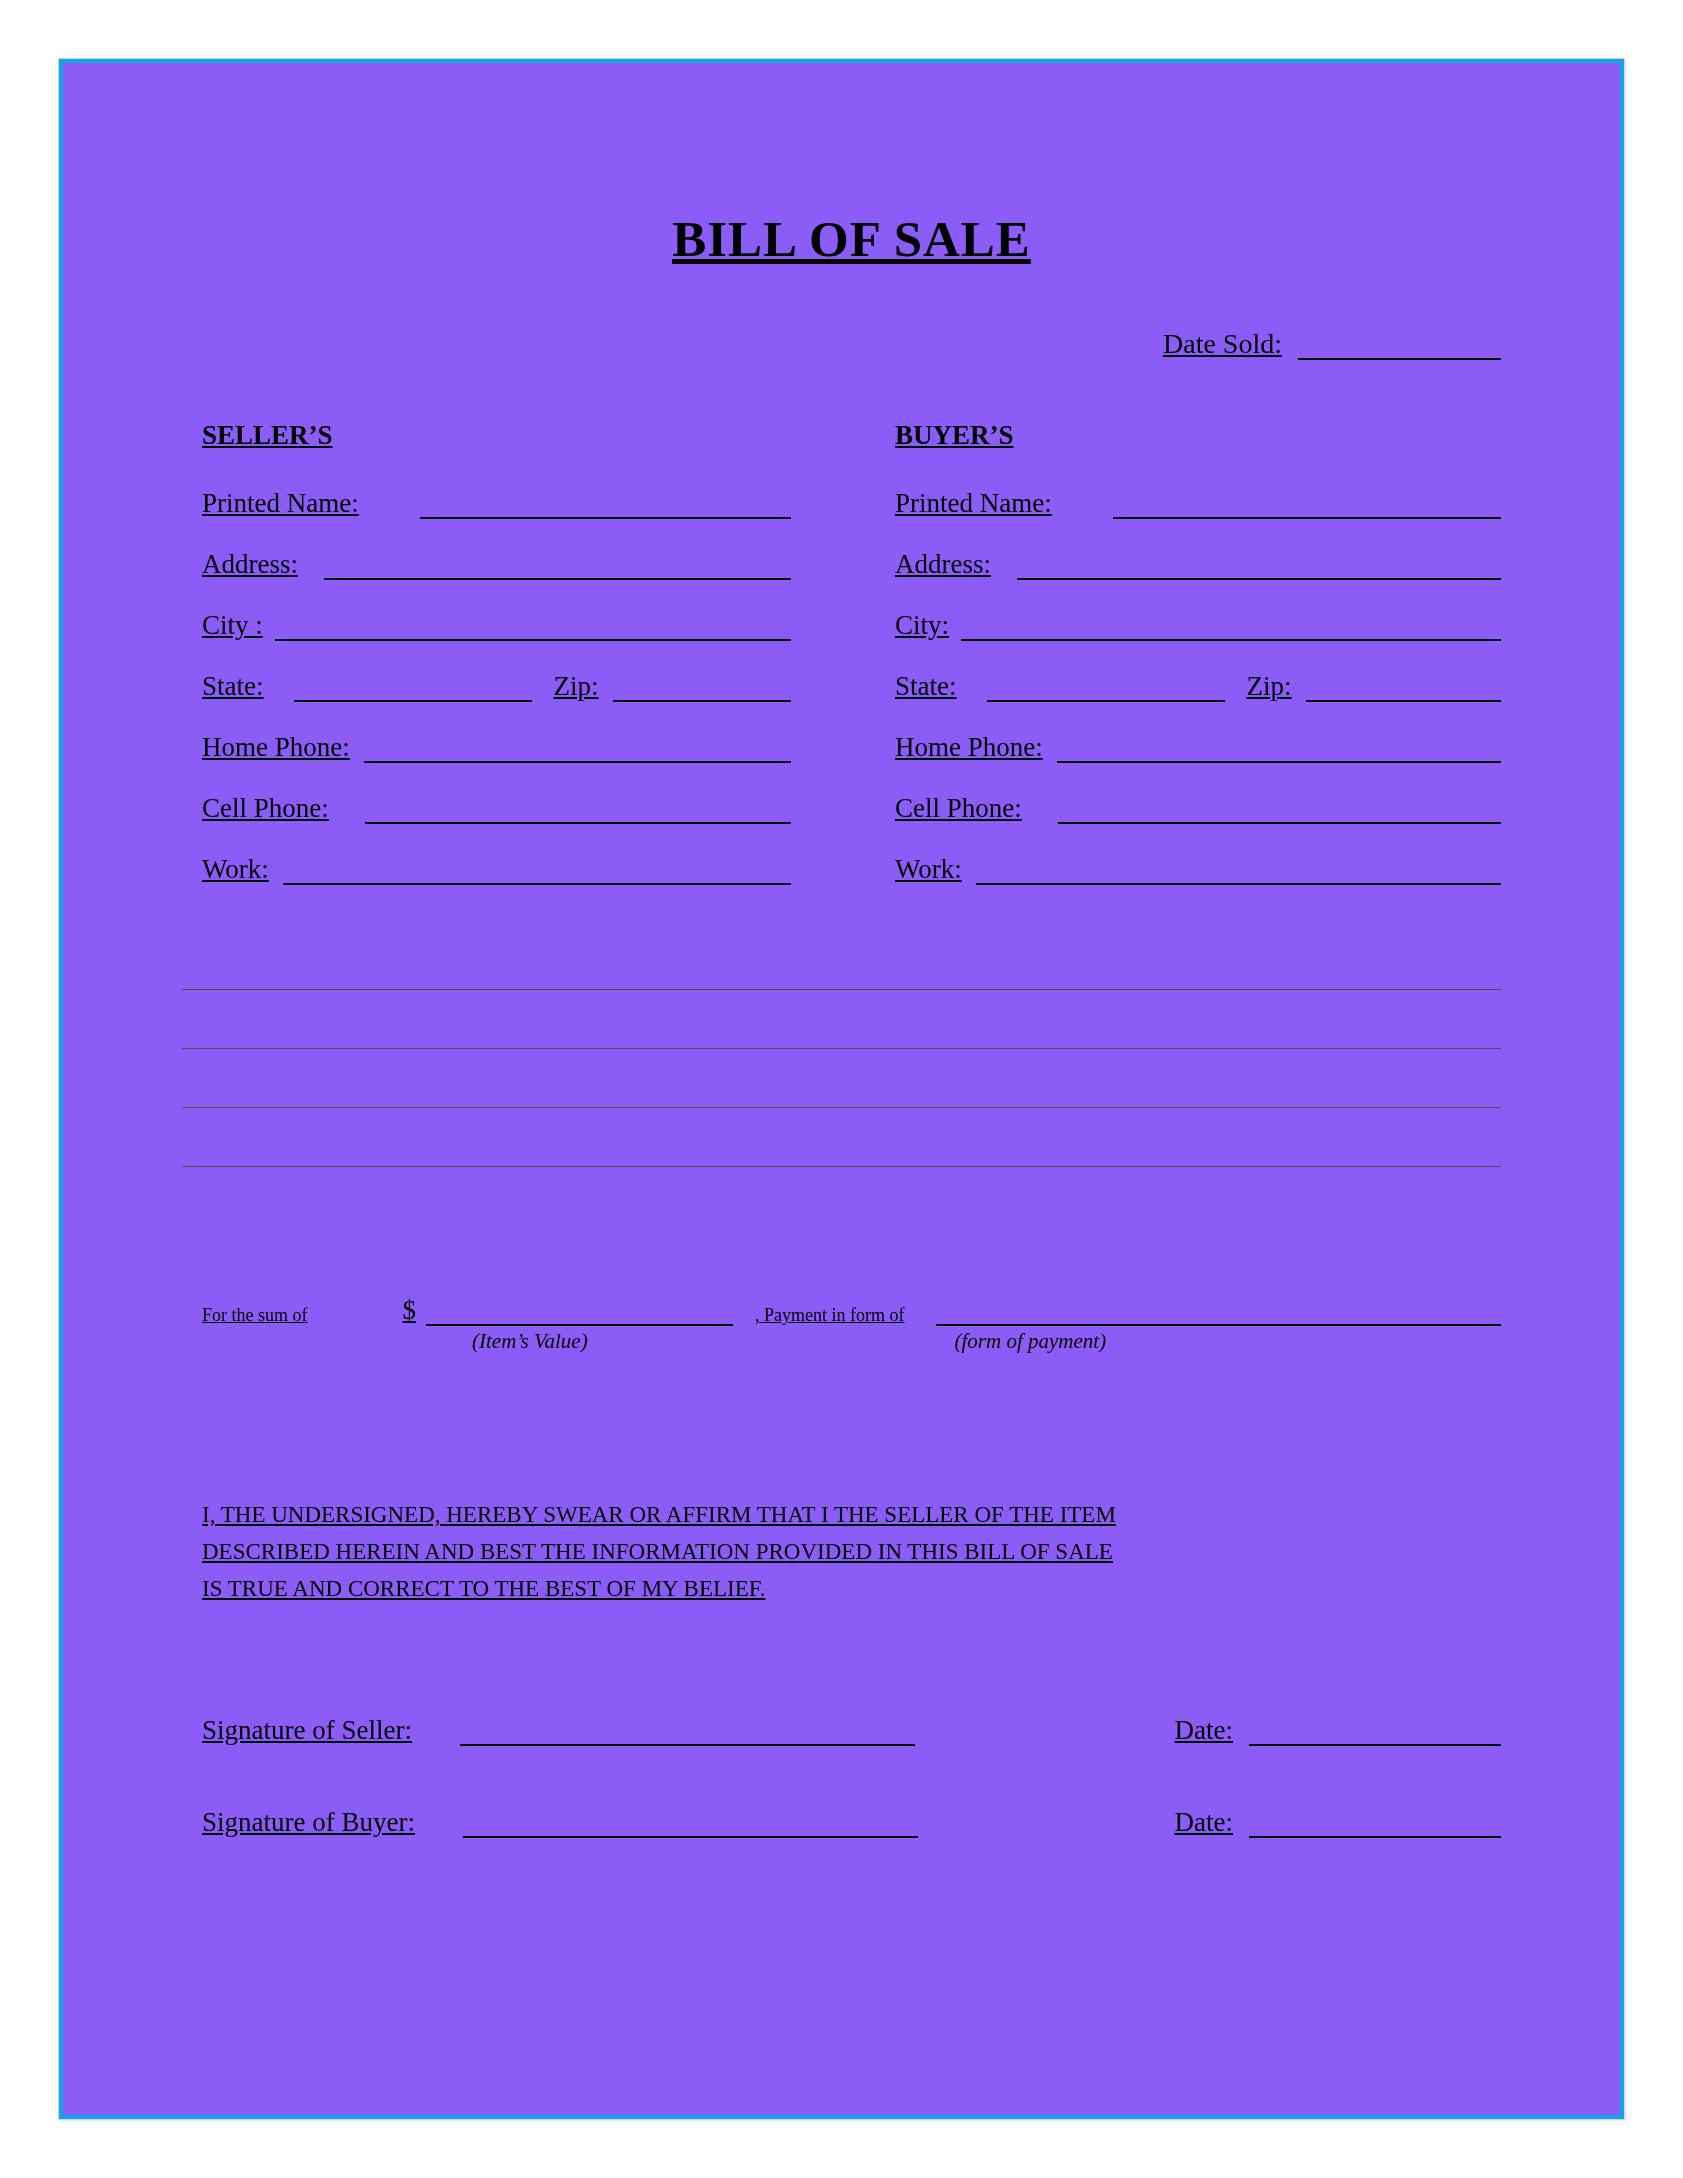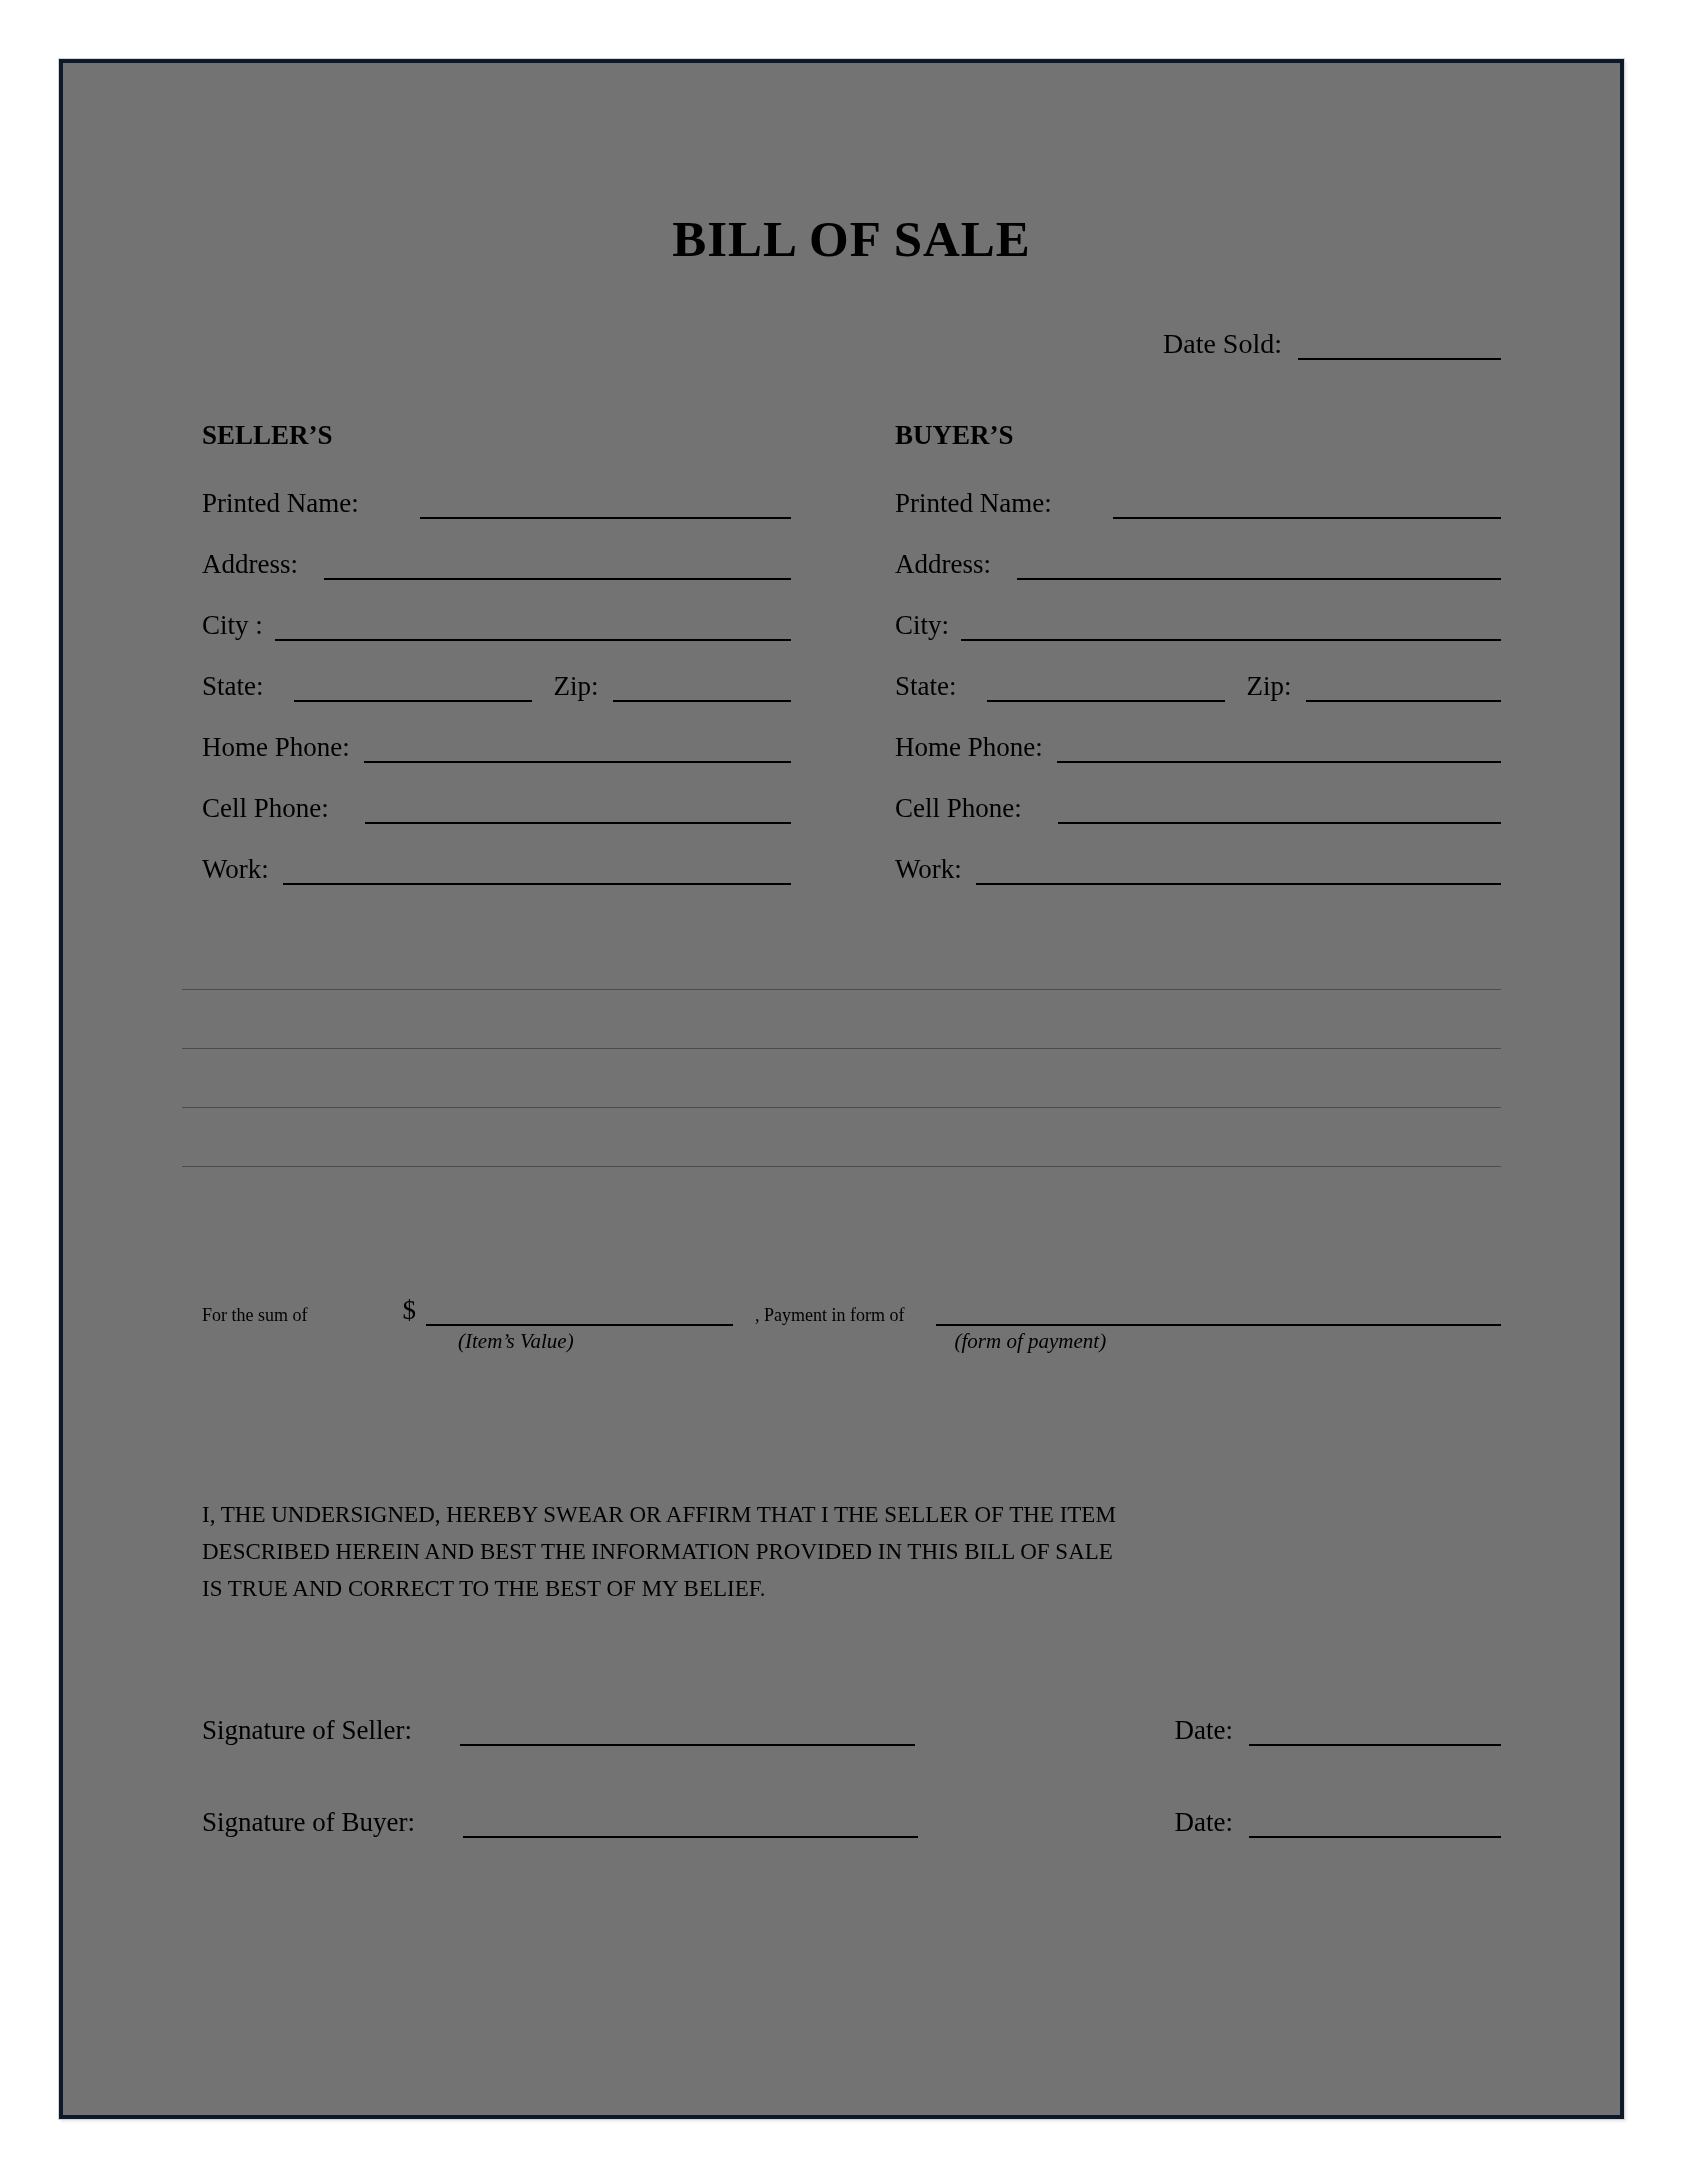--- a/index.html
+++ b/index.html
@@ -8,23 +8,24 @@
     font-family: "Liberation Serif", "DejaVu Serif", serif;
     color: #000;
     width: 1683px;
     height: 2178px;
     position: relative;
     overflow: hidden;
   }
   .page-frame {
     position: absolute;
     left: 59px; top: 59px; right: 59px; bottom: 59px;
-    border: 4px solid #0f172a;
+    border: 4px solid #0ea5e9;
     box-shadow: 0 0 0 1px #d6d6d6, 2px 2px 3px rgba(0,0,0,0.12);
-    background: #737373;
+    background: #8b5cf6;
+    text-decoration: underline;
   }
   .content {
     padding: 147px 119px 0 139px;
   }
   .doc-title {
     text-align: center;
     font-size: 51px;
     font-weight: 700;
     letter-spacing: 1px;
   }
@@ -107,21 +108,21 @@
     position: relative;
     border-bottom: 2px solid #000;
     height: 2px;
   }
   .sum-line  { flex: 0 0 307px; margin-left: 10px; }
   .pay-mid   { margin-left: 22px; }
   .form-line { flex: 1; margin-left: 32px; }
   .caption {
     position: absolute;
     top: 5px;
-    left: 32px;
+    left: 46px;
     font-style: italic;
     font-size: 21px;
     white-space: nowrap;
   }
   .form-line .caption { left: 18px; }
   
   .affirmation {
     margin-top: 170px;
     font-size: 23px;
     line-height: 37px;

